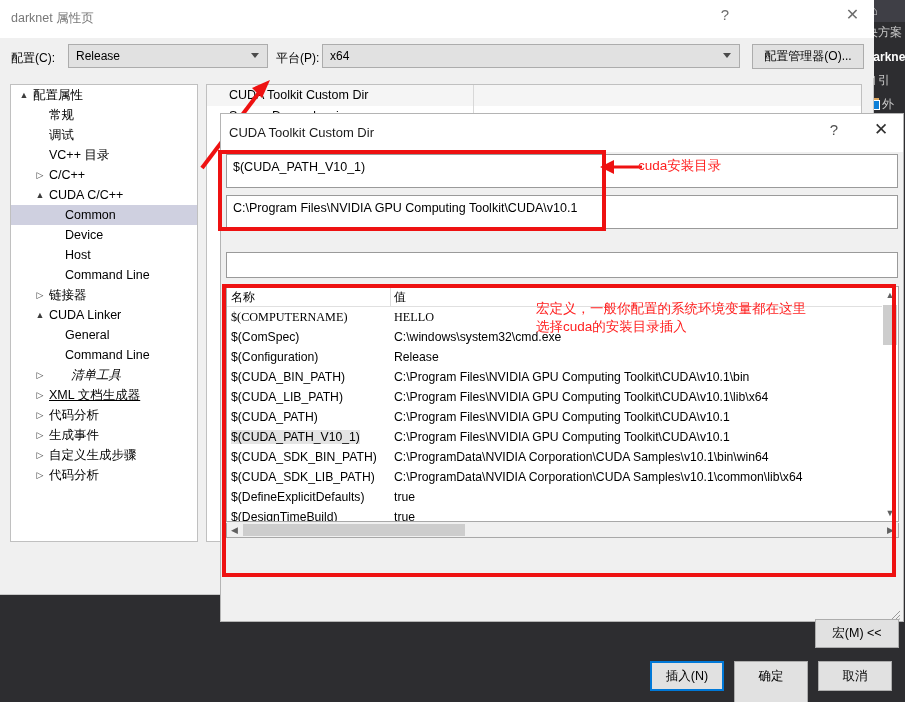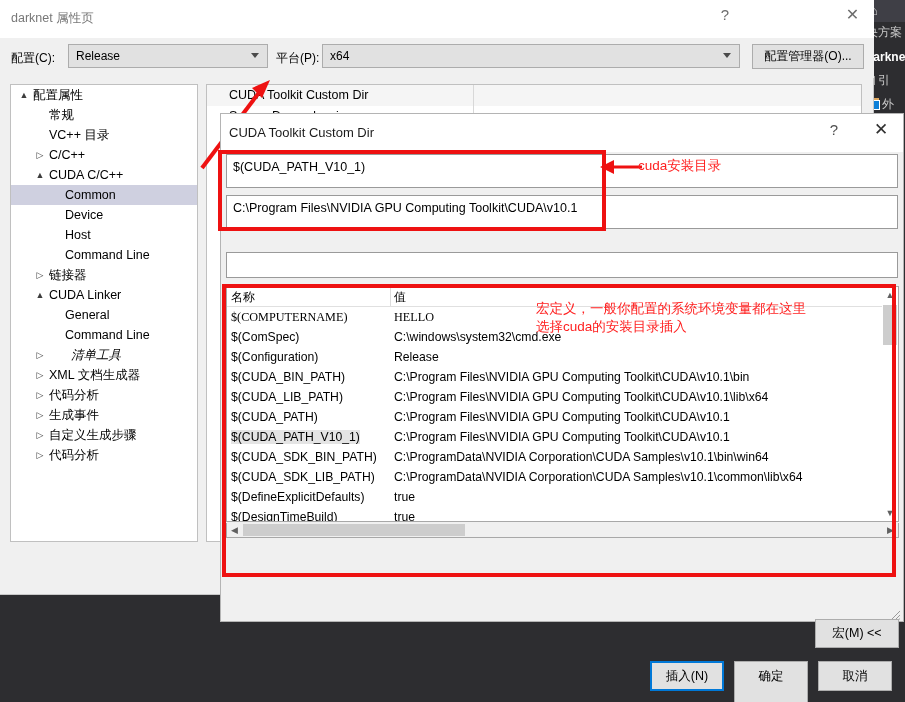--- a/index.html
+++ b/index.html
@@ -207,33 +207,34 @@
   <div id="platform-label">平台(P):</div>
   <div class="combo" id="platform-combo">
     <span>x64</span>
     <span class="arrow"></span>
   </div>
   <div id="config-mgr-btn">配置管理器(O)...</div>
 
   <div id="tree-panel">
       <div class="tree-item"><span class="glyph" style="left: 6px;">▲</span><span style="margin-left: 22px;">配置属性</span></div>
       <div class="tree-item"><span class="glyph" style="left: 22px;"></span><span style="margin-left: 38px;">常规</span></div>
+      <div class="tree-item"><span class="glyph" style="left: 22px;"></span><span style="margin-left: 38px;">调试</span></div>
       <div class="tree-item"><span class="glyph" style="left: 22px;"></span><span style="margin-left: 38px;">VC++ 目录</span></div>
       <div class="tree-item"><span class="glyph" style="left: 22px;">▷</span><span style="margin-left: 38px;">C/C++</span></div>
       <div class="tree-item"><span class="glyph" style="left: 22px;">▲</span><span style="margin-left: 38px;">CUDA C/C++</span></div>
       <div class="tree-item selected"><span class="glyph" style="left: 38px;"></span><span style="margin-left: 54px;">Common</span></div>
       <div class="tree-item"><span class="glyph" style="left: 38px;"></span><span style="margin-left: 54px;">Device</span></div>
       <div class="tree-item"><span class="glyph" style="left: 38px;"></span><span style="margin-left: 54px;">Host</span></div>
       <div class="tree-item"><span class="glyph" style="left: 38px;"></span><span style="margin-left: 54px;">Command Line</span></div>
       <div class="tree-item"><span class="glyph" style="left: 22px;">▷</span><span style="margin-left: 38px;">链接器</span></div>
       <div class="tree-item"><span class="glyph" style="left: 22px;">▲</span><span style="margin-left: 38px;">CUDA Linker</span></div>
       <div class="tree-item"><span class="glyph" style="left: 38px;"></span><span style="margin-left: 54px;">General</span></div>
       <div class="tree-item"><span class="glyph" style="left: 38px;"></span><span style="margin-left: 54px;">Command Line</span></div>
       <div class="tree-item"><span class="glyph" style="left: 22px;">▷</span><span style="margin-left: 60px; font-style: italic;">清单工具</span></div>
-      <div class="tree-item"><span class="glyph" style="left: 22px;">▷</span><span style="margin-left: 38px;">XML 文档生成器</span></div>
+      <div class="tree-item"><span class="glyph" style="left: 22px;">▷</span><span style="margin-left: 38px; text-decoration: underline;">XML 文档生成器</span></div>
       <div class="tree-item"><span class="glyph" style="left: 22px;">▷</span><span style="margin-left: 38px;">代码分析</span></div>
       <div class="tree-item"><span class="glyph" style="left: 22px;">▷</span><span style="margin-left: 38px;">生成事件</span></div>
       <div class="tree-item"><span class="glyph" style="left: 22px;">▷</span><span style="margin-left: 38px;">自定义生成步骤</span></div>
       <div class="tree-item"><span class="glyph" style="left: 22px;">▷</span><span style="margin-left: 38px;">代码分析</span></div>
     </div>
 
   <div id="grid-panel">
     <div class="grid-row alt">
         <span class="gname">CUDA Toolkit Custom Dir</span>
       </div>

